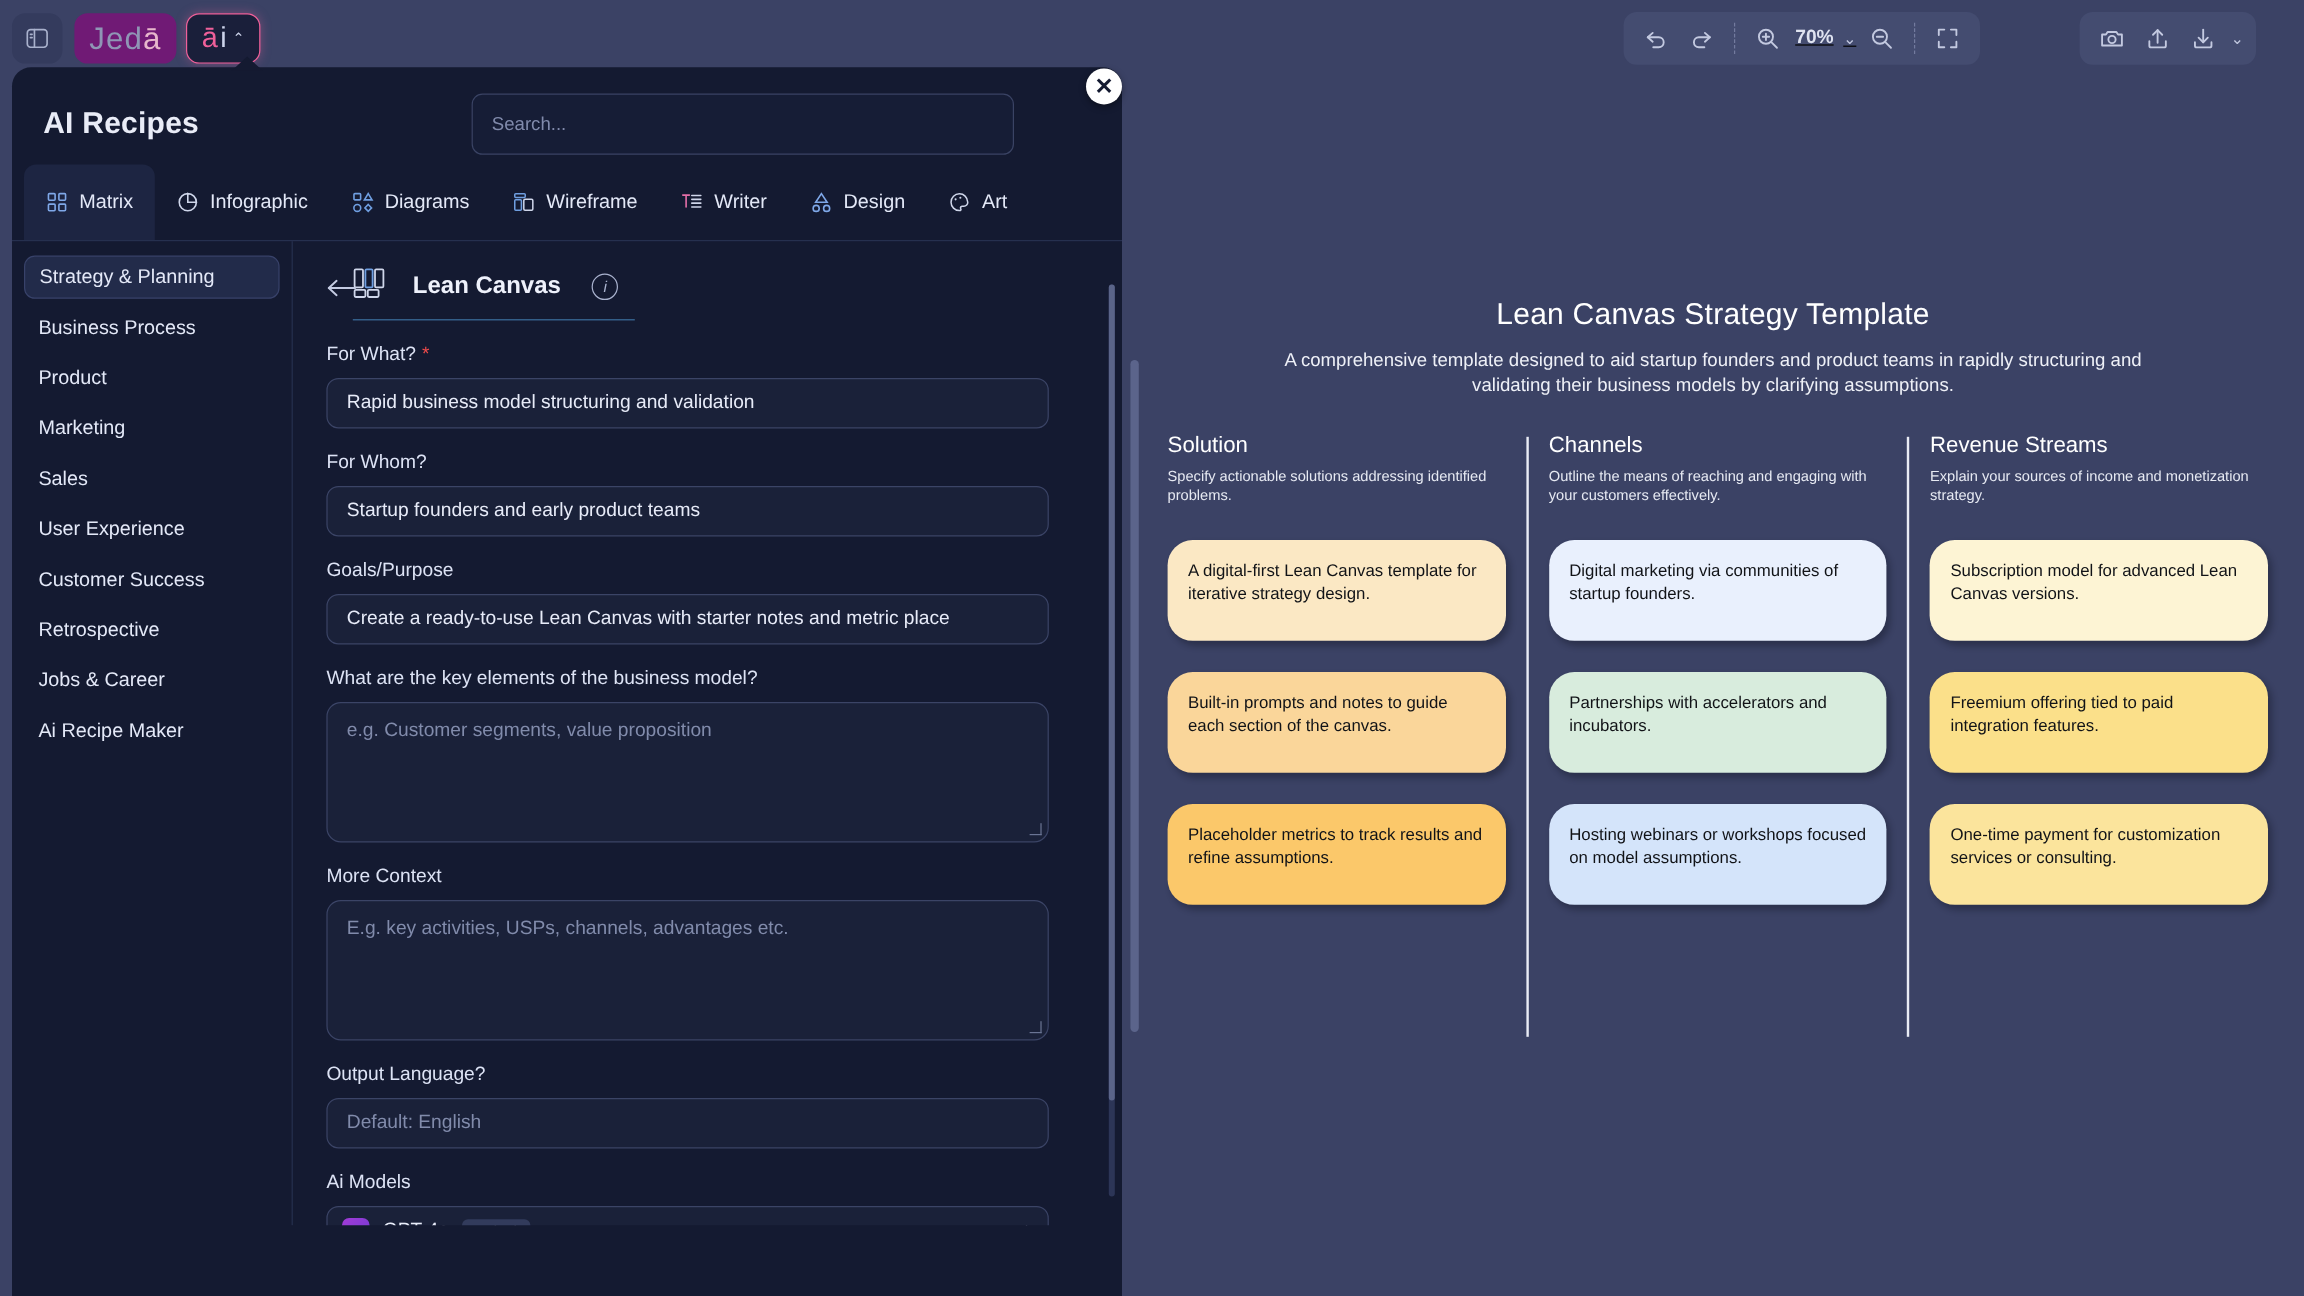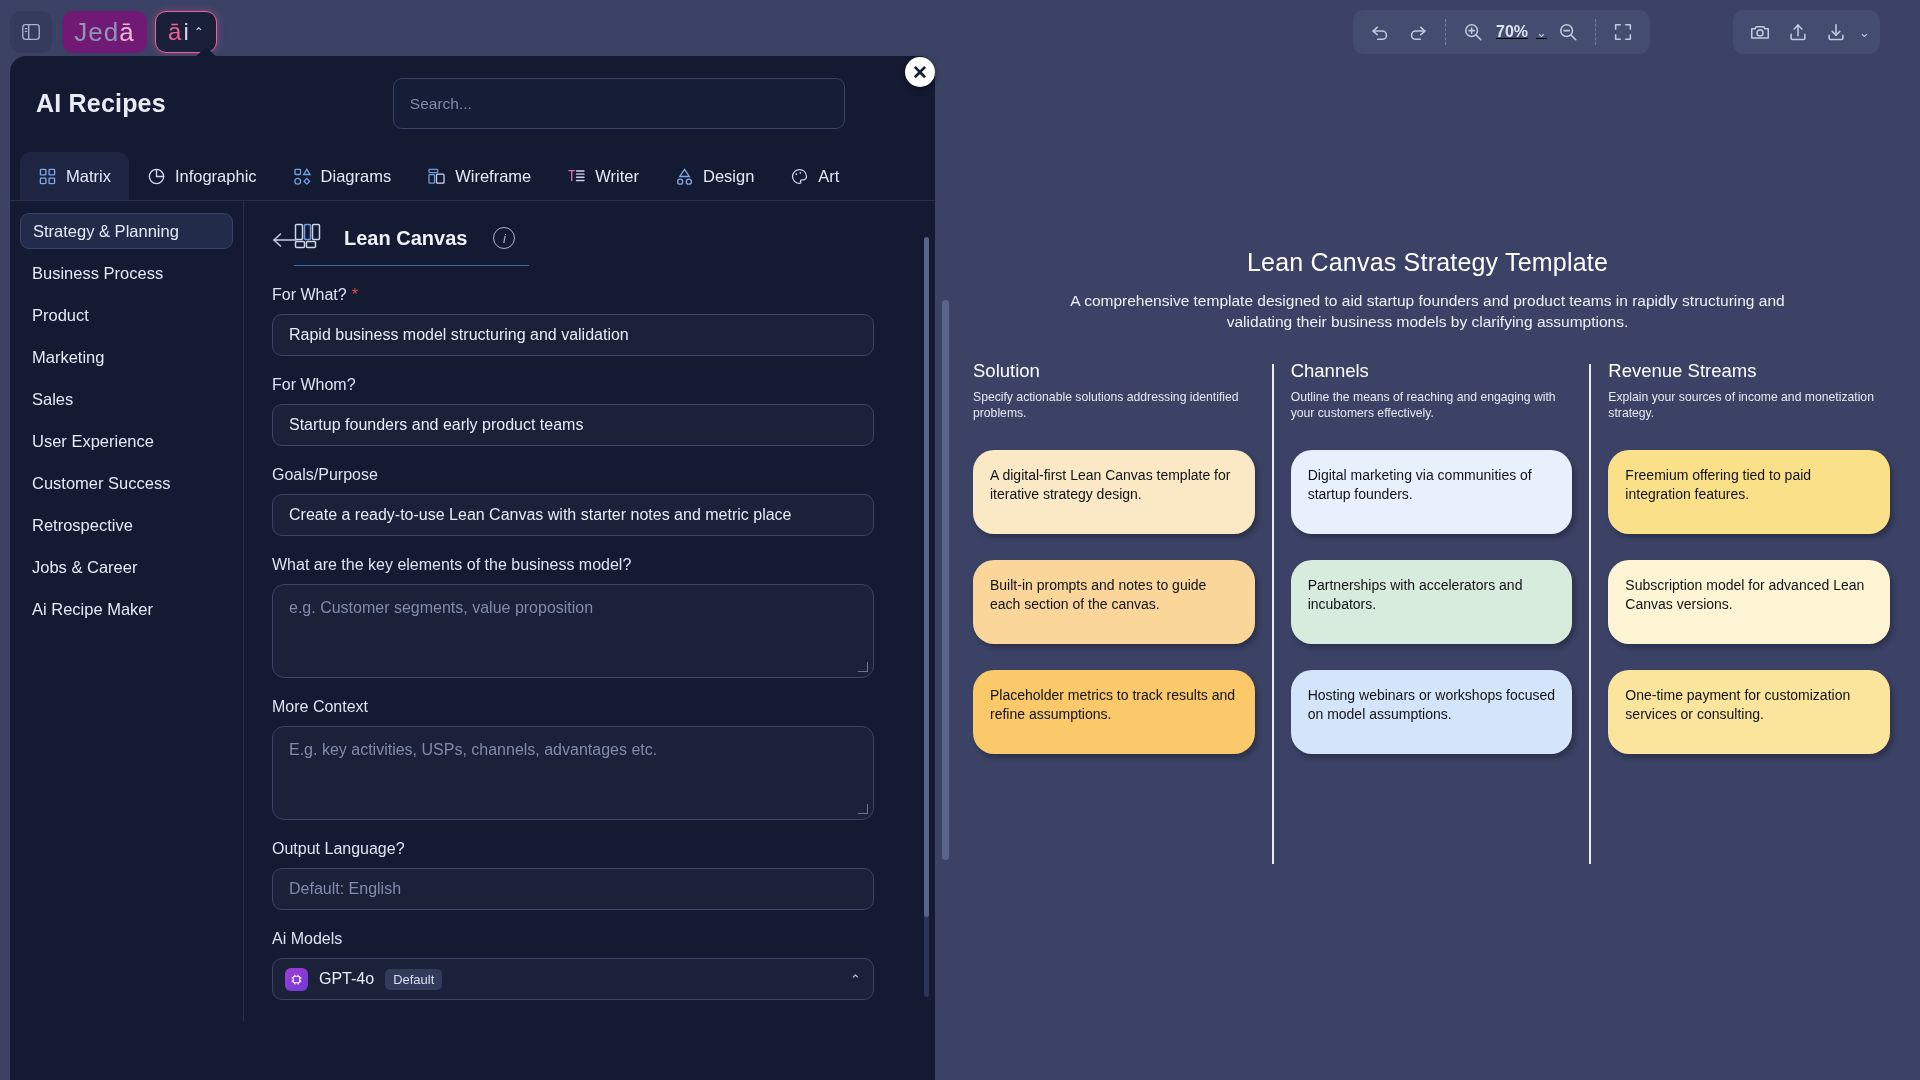--- a/index.html
+++ b/index.html
@@ -183,21 +183,21 @@
   
   .tabs {
     display: flex; align-items: flex-end;
     padding: 0 10px;
     margin-top: 14px;
     border-bottom: 1px solid #26304f;
     height: 48px;
   }
   .tab {
     display: flex; align-items: center; gap: 9px;
-    height: 48px;
+    height: 63px;
     padding: 0 18px;
     color: #e3e8f7; font-size: 16.5px;
     border-radius: 10px 10px 0 0;
   }
   .tab.active { background: #1d2542; }
   .tab svg { display: block; }
 
   
   .panel-body { display: flex; height: 820px; }
   .cats {
@@ -259,21 +259,21 @@
     background: #1a2139;
     color: #e7ebf8; font-size: 16px;
     padding: 0 16px;
     font-family: "Liberation Sans", sans-serif;
     outline: 0;
     display: flex; align-items: center;
     white-space: nowrap; overflow: hidden;
   }
   .fin.ph { color: #818bab; }
   .fta {
-    width: 602px; height: 94px;
+    width: 602px; height: 117px;
     border: 1px solid #3b4466;
     border-radius: 12px;
     background: #1a2139;
     color: #818bab; font-size: 16px;
     padding: 14px 16px;
     font-family: "Liberation Sans", sans-serif;
     position: relative;
   }
   .fta::after {
     content: ""; position: absolute; right: 5px; bottom: 5px;
@@ -349,22 +349,22 @@
           <div class="note" style="background:#e9f0fd">Digital marketing via communities of startup founders.</div>
           <div class="note" style="background:#d8ecdd">Partnerships with accelerators and incubators.</div>
           <div class="note" style="background:#d4e4fa">Hosting webinars or workshops focused on model assumptions.</div>
         </div>
       </div>
 
       <div class="canvas-col">
         <div class="col-title">Revenue Streams</div>
         <div class="col-desc">Explain your sources of income and monetization strategy.</div>
         <div class="notes">
+          <div class="note" style="background:#fdf4d4">Subscription model for advanced Lean Canvas versions.</div>
           <div class="note" style="background:#fbe08a">Freemium offering tied to paid integration features.</div>
-          <div class="note" style="background:#fdf4d4">Subscription model for advanced Lean Canvas versions.</div>
           <div class="note" style="background:#fbe49c">One-time payment for customization services or consulting.</div>
         </div>
       </div>
 
     </div>
   </div>
 
   <div class="canvas-scroll"></div>
 
   <div class="tb view">

